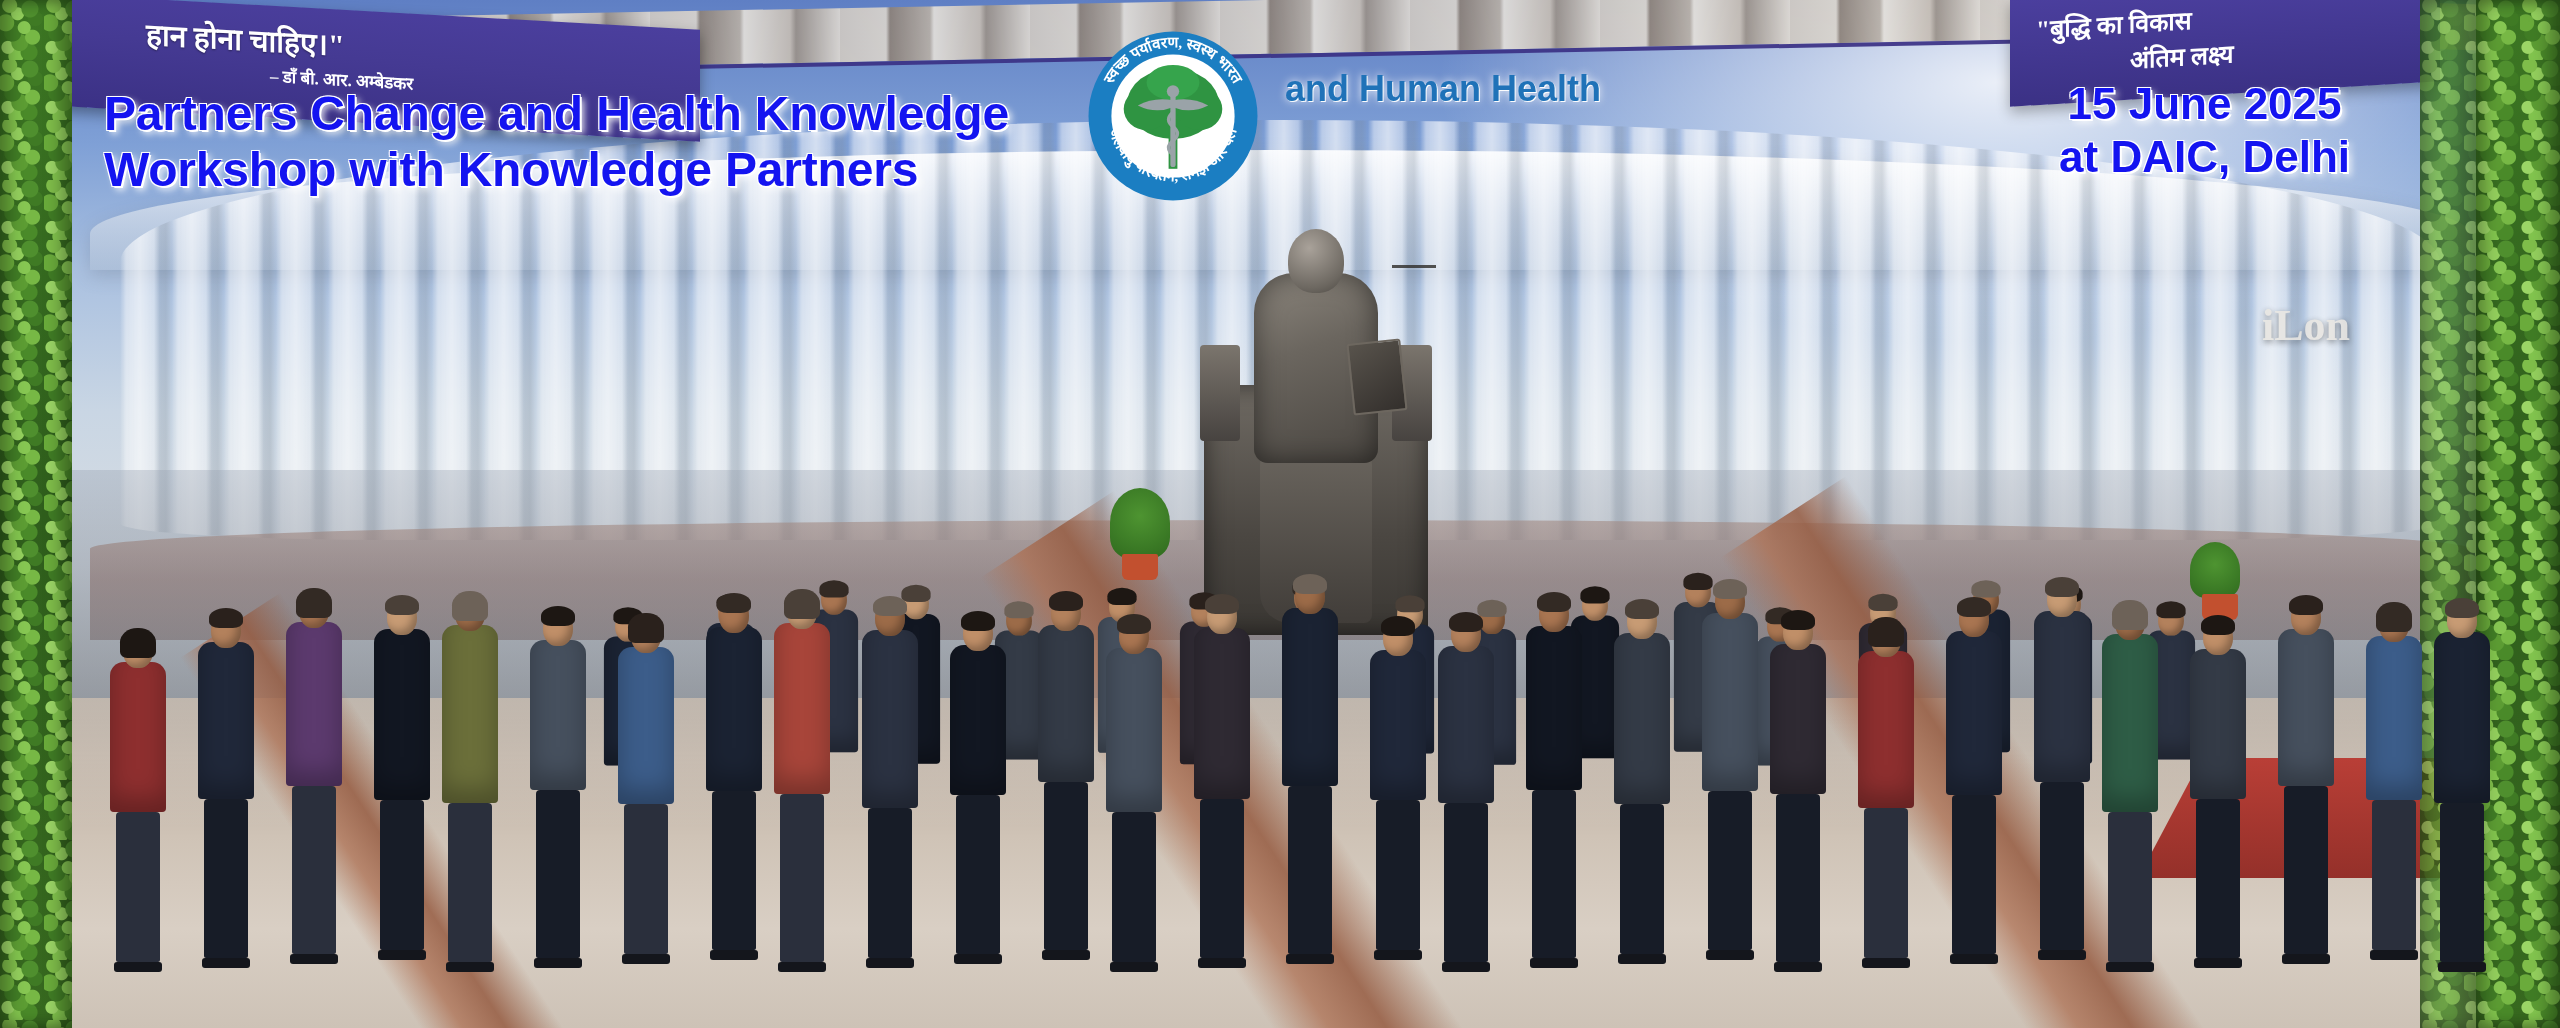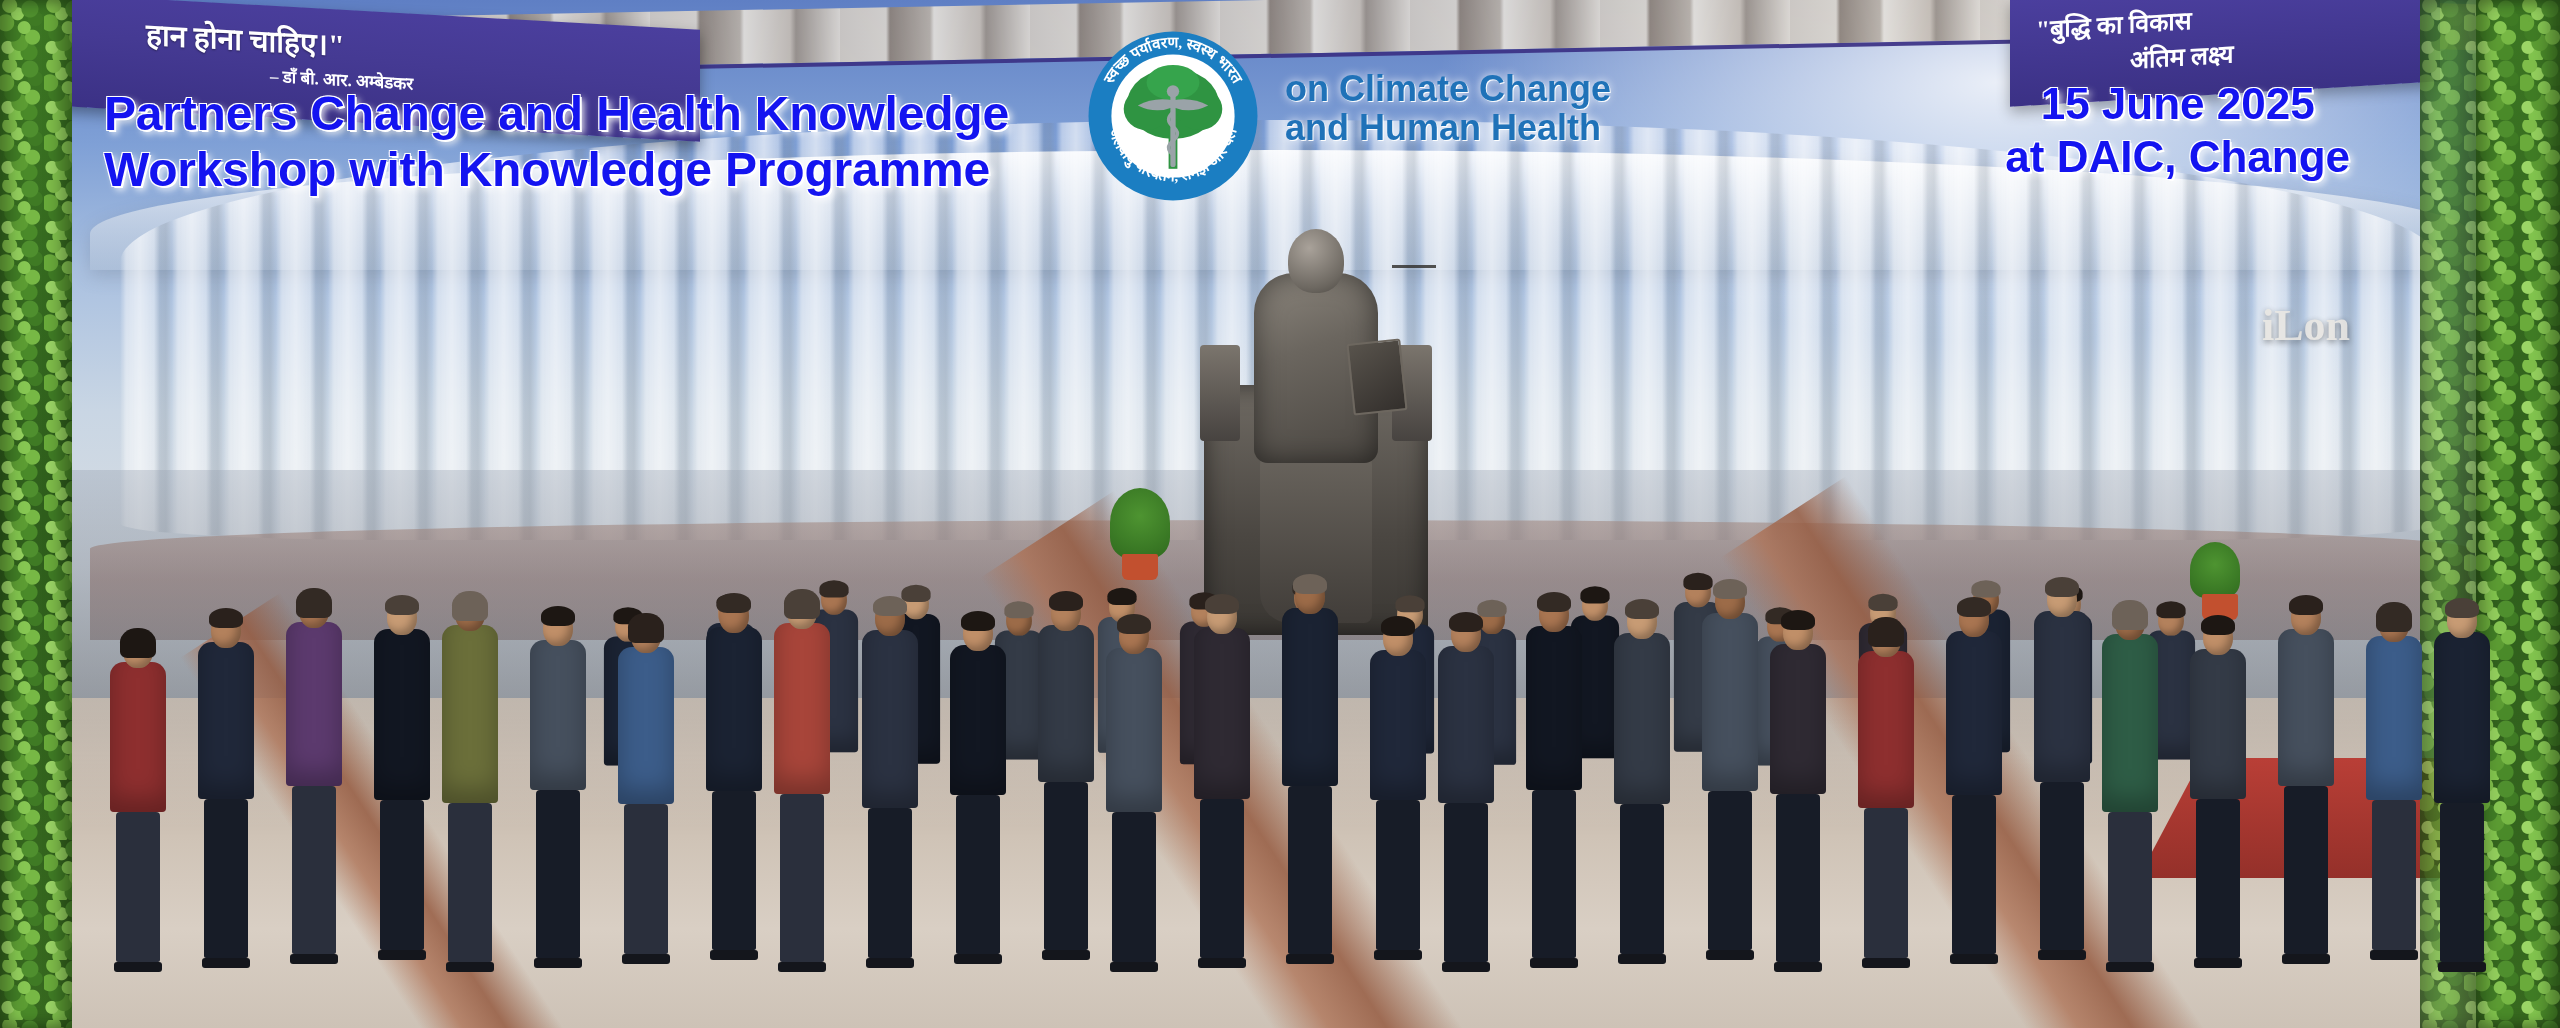--- a/index.html
+++ b/index.html
@@ -663,21 +663,21 @@
         <div class="shoes"></div>
       </div>
     </div>
 
   <div class="ivy left"></div>
   <div class="ivy right2"></div>
   <div class="ivy right"></div>
 
   <div class="title-block">
     <div class="title-line">Partners Change and Health Knowledge</div>
-    <div class="title-line">Workshop with Knowledge Programme</div>
+    <div class="title-line">Workshop with Knowledge Partners</div>
   </div>
 
   <div class="emblem">
     <svg viewBox="0 0 200 200" width="176" height="176" aria-hidden="true">
       <circle cx="100" cy="100" r="96" fill="#1b7ec2"></circle>
       <circle cx="100" cy="100" r="70" fill="#ffffff"></circle>
       <path id="arcTop" d="M 22 100 A 78 78 0 0 1 178 100" fill="none"></path>
       <path id="arcBot" d="M 26 100 A 74 74 0 0 0 174 100" fill="none"></path>
       <text font-size="17" font-weight="bold" fill="#ffffff" font-family="'Liberation Serif',serif">
         <textPath href="#arcTop" startOffset="50%" text-anchor="middle">स्वच्छ पर्यावरण, स्वस्थ भारत</textPath>
@@ -696,22 +696,21 @@
         <rect x="97" y="74" width="6" height="84" rx="3"></rect>
         <circle cx="100" cy="72" r="7"></circle>
         <path d="M100 82 q-22 -4 -40 6 q20 10 40 2 z"></path>
         <path d="M100 82 q22 -4 40 6 q-20 10 -40 2 z"></path>
         <path d="M100 96 q-10 8 0 16 q10 8 0 16 q-10 8 0 16" stroke="#9aa3a8" stroke-width="4" fill="none"></path>
       </g>
     </svg>
   </div>
 
   <div class="npcchh">
-    <div>on Climate Change</div>
     <div>and Human Health</div>
   </div>
 
   <div class="date-block">
     <div class="date-line">15 June 2025</div>
-    <div class="date-line">at DAIC, Change</div>
+    <div class="date-line">at DAIC, Delhi</div>
   </div>
 
 </div>
 
 </body></html>

